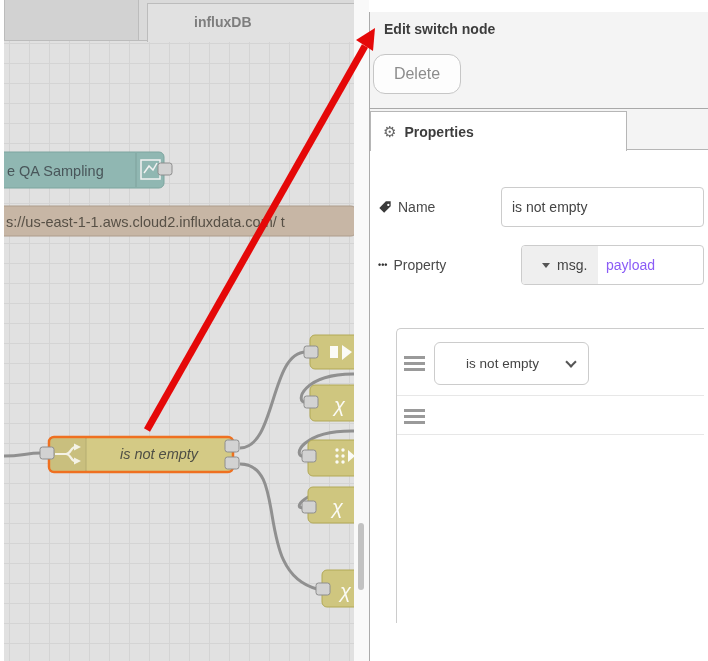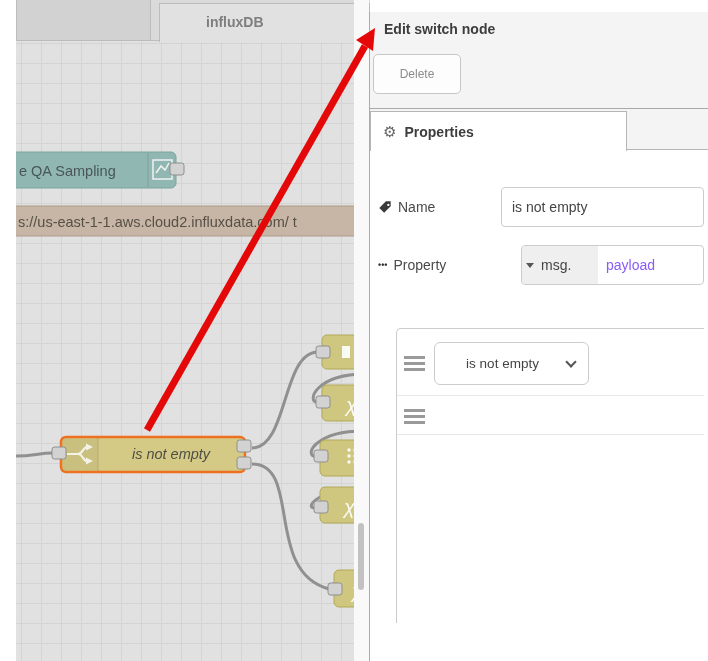--- a/index.html
+++ b/index.html
@@ -1,21 +1,21 @@
 <!DOCTYPE html>
 <html><head>
 <meta charset="utf-8">
 <style>
   * { margin:0; padding:0; box-sizing:border-box; }
   html,body { width:708px; height:661px; overflow:hidden; background:#fff;
               font-family:"Liberation Sans", sans-serif; }
   .app { position:relative; width:708px; height:661px; }
 
   
-  .canvas { position:absolute; left:16px; top:0; width:354px; height:661px;
+  .canvas { position:absolute; left:4px; top:0; width:354px; height:661px;
     background-color:#e1e1e1;
     background-image:linear-gradient(#d4d4d4 1px, transparent 1px),
                      linear-gradient(90deg,#d4d4d4 1px, transparent 1px);
     background-size:20px 20px; background-position:5px 43px; overflow:hidden; }
   .tabbar { position:absolute; left:0; top:0; width:354px; height:41px;
     background:#dadada; border-bottom:1px solid #bcbcbc; }
   .tab-left { position:absolute; left:0; top:-2px; width:135px; height:43px;
     background:#d2d2d2; border:1px solid #bcbcbc; }
   .tab-influx { position:absolute; left:143px; top:3px; width:211px; height:39px;
     background:#e1e1e1; border:1px solid #bcbcbc; border-bottom:none;
@@ -30,21 +30,21 @@
     background:#c2c2c2; border-radius:3px; }
 
   
   .tray { position:absolute; left:369px; top:12px; width:339px; height:661px;
     background:#fff; border-left:1px solid #ababab; font-size:14px; color:#444; }
   .tray-header { background:#f4f4f4; padding:9px 10px 2px 14px;
     font-weight:bold; color:#3d3d3d; font-size:14px; }
   .tray-toolbar { background:#f4f4f4; height:70px; padding:15px 0 0 3px;
     border-bottom:1px solid #a9a9a9; }
   .btn-delete { width:88px; height:40px; background:#fdfdfd;
-    border:1px solid #c6c6c6; border-radius:5px; color:#8c8c8c; font-size:12px;
+    border:1px solid #c6c6c6; border-radius:12px; color:#8c8c8c; font-size:16px;
     font-family:inherit; cursor:pointer; }
   .tab-row { position:relative; background:#f4f4f4; height:41px;
     border-bottom:1px solid #b6b6b6; }
   .tray-tab { position:absolute; left:0; top:2px; width:257px; height:40px;
     background:#fff; border:1px solid #b6b6b6; border-bottom:none;
     display:flex; align-items:center; gap:8px; padding-left:12px;
     font-weight:bold; color:#3d3d3d; }
   .gear { font-size:15px; color:#666; font-weight:normal; }
 
   .tray-body { padding:37px 4px 0 8px; height:473px; display:flex;
@@ -52,21 +52,21 @@
   .form-row { display:flex; align-items:center; margin-bottom:18px; }
   .form-label { width:143px; display:flex; align-items:center; gap:6px;
     color:#4a4a4a; }
   .ellipsis-ic { font-size:9px; font-weight:bold; letter-spacing:0px; color:#333; }
   .text-input { flex:1; height:40px; border:1px solid #ccc; border-radius:4px;
     padding:0 10px; font-size:14px; color:#444; font-family:inherit;
     background:#fff; }
   .typed-input { flex:1; height:40px; border:1px solid #ccc; border-radius:4px;
     display:flex; align-items:stretch; overflow:hidden; background:#fff; }
   .typed-btn { width:76px; background:#efefef; display:flex; align-items:center;
-    gap:7px; padding-left:4px; cursor:pointer; }
+    gap:7px; padding-left:20px; cursor:pointer; }
   .caret-down { width:0; height:0; border-left:4px solid transparent;
     border-right:4px solid transparent; border-top:5px solid #555; }
   .typed-type { color:#444; }
   .typed-value { flex:1; display:flex; align-items:center; padding-left:8px;
     color:#8b5cf6; }
 
   .rules-box { margin-left:18px; margin-top:25px; flex:1;
     border-top:1px solid #ccc; border-left:1px solid #ccc;
     border-top-left-radius:5px; background:#fff; }
   .rule-row { display:flex; align-items:center; padding:13px 0 10px 7px;

